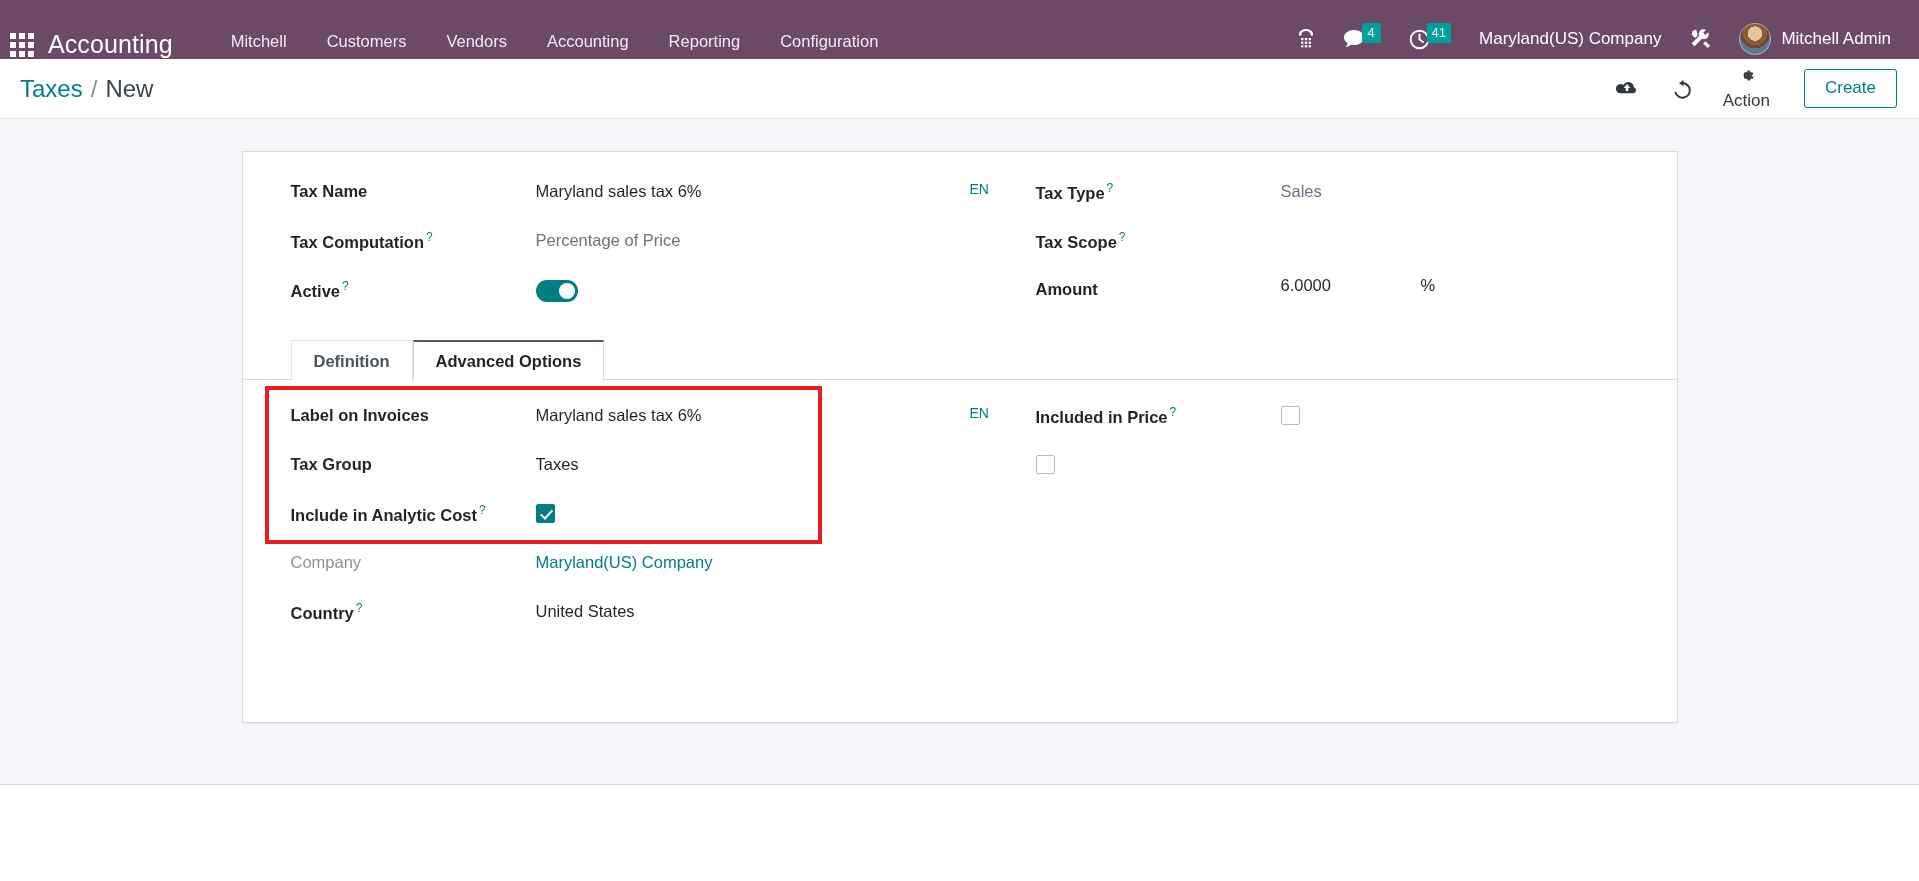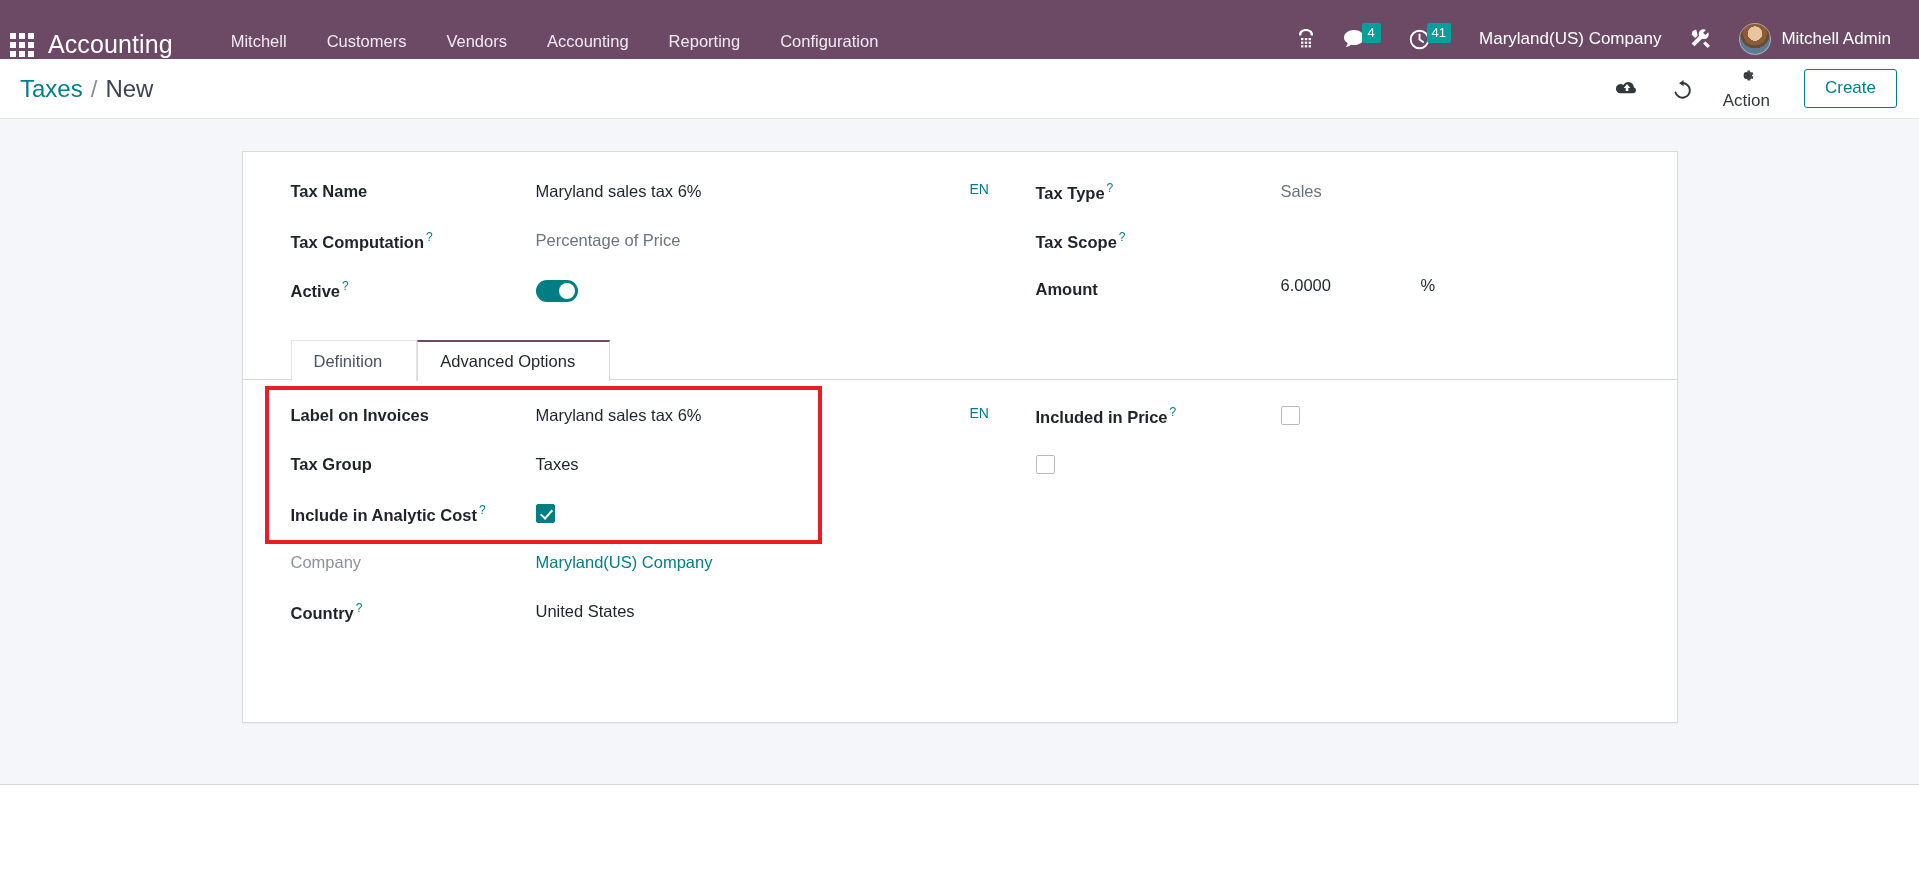--- a/index.html
+++ b/index.html
@@ -276,28 +276,29 @@
   .tabs-wrap {
     margin: 10px 0 0 0;
     padding: 0 0 0 48px;
     border-bottom: 1px solid #d8dadd;
     display: flex;
     align-items: flex-end;
   }
   .tab {
     font-size: 16.5px;
     color: #3c4452;
-    padding: 11px 34px 10px 22px;
+    padding: 11px 22px 10px 22px;
     border: 1px solid transparent;
     border-bottom: none;
     margin-bottom: -1px;
     cursor: pointer;
     background: transparent;
     position: relative;
     top: 1px;
+    font-weight: bold;
   }
   .tab.inactive {
     border-color: #e2e4e7;
     background: #ffffff;
     color: #4a5260;
   }
   .tab.active {
     background: #ffffff;
     border-color: #d8dadd;
     border-top: 2px solid #6C4A66;

